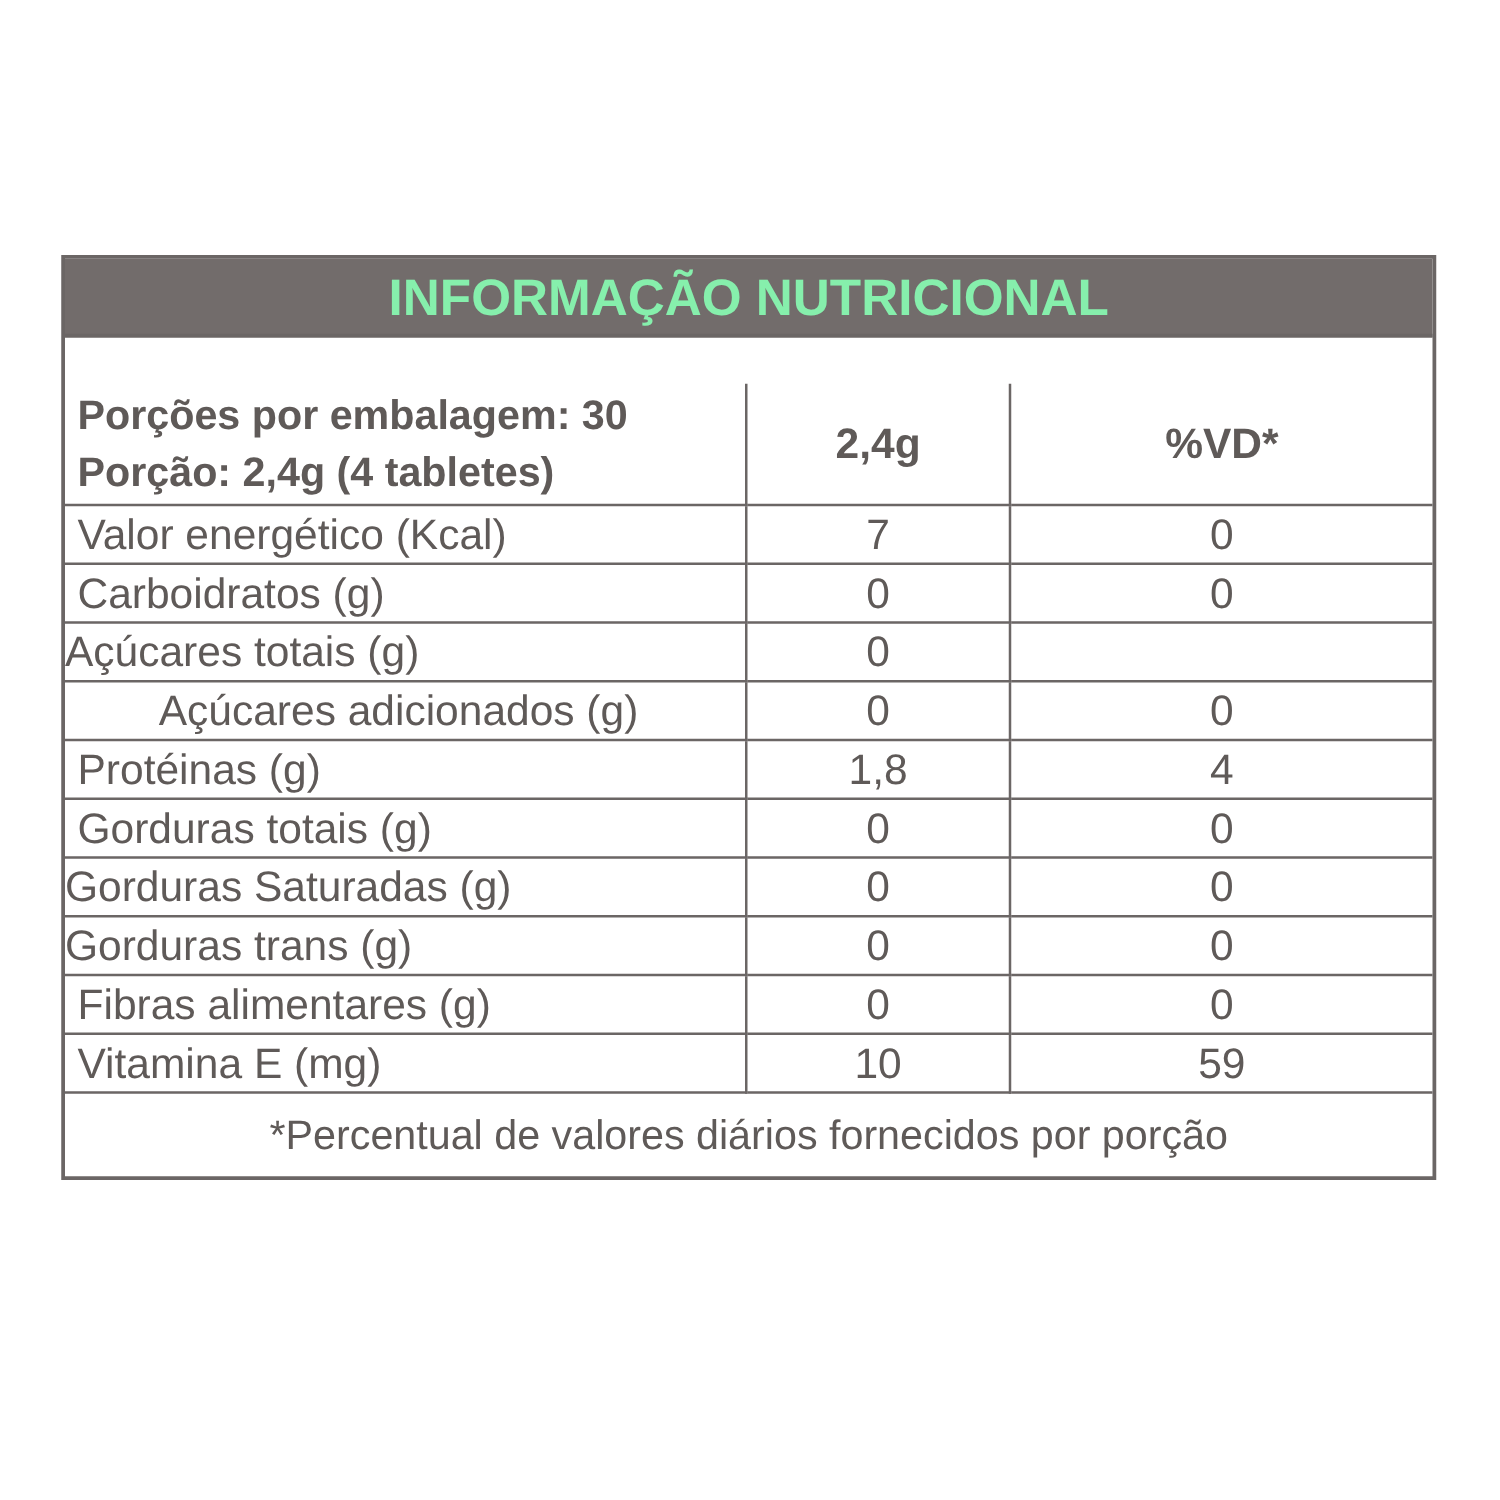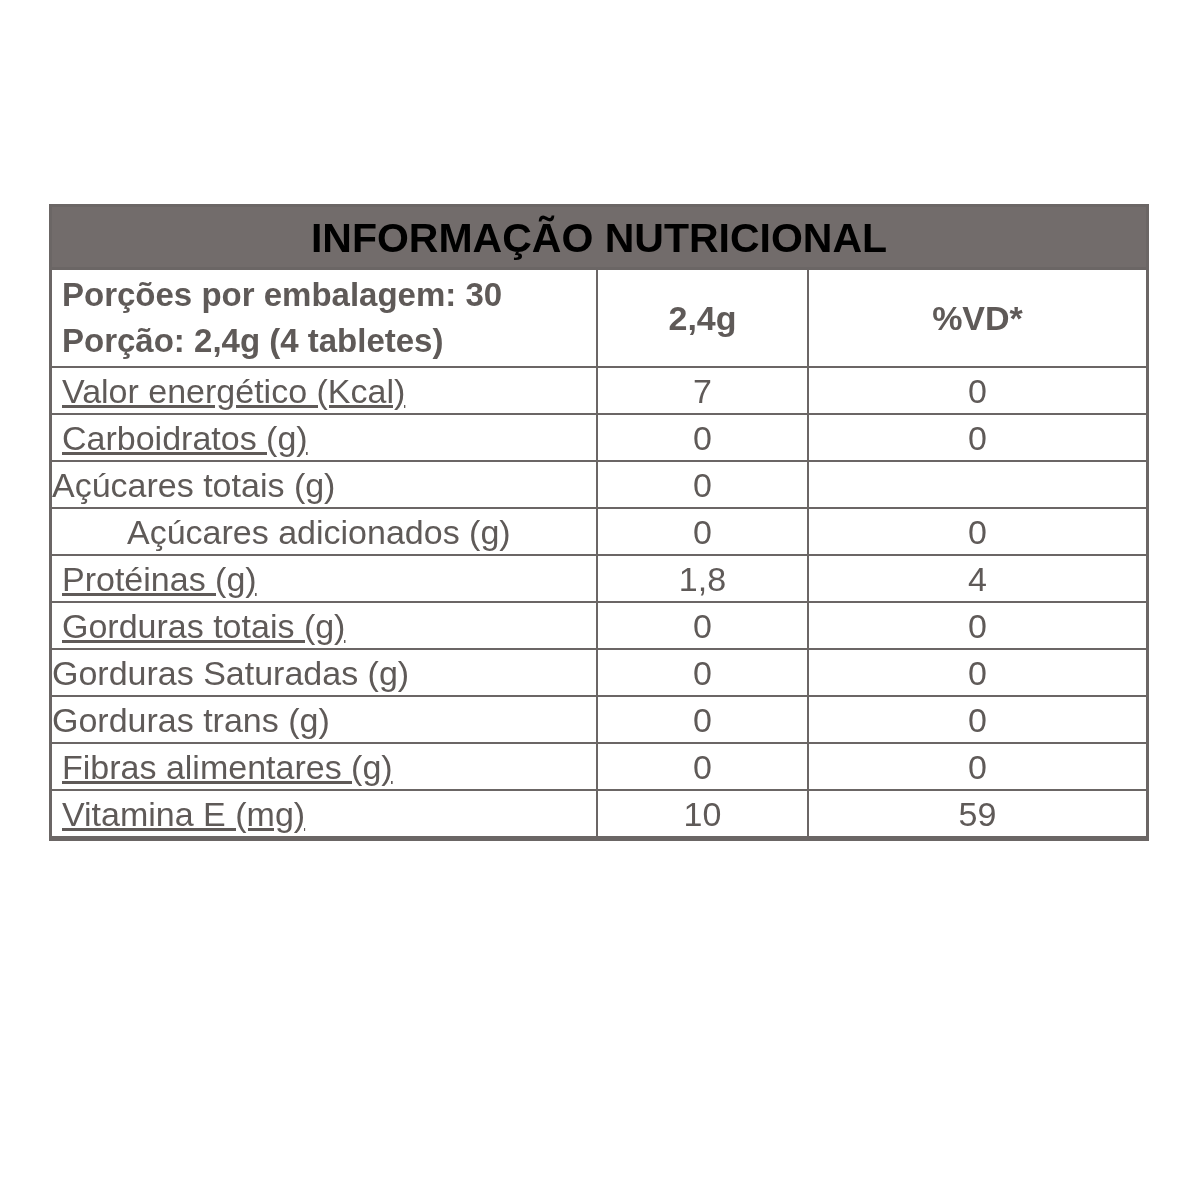--- a/index.html
+++ b/index.html
@@ -2,37 +2,37 @@
 <html><head>
 <meta charset="utf-8">
 <style>
   html, body { margin: 0; padding: 0; background: #ffffff; }
   body { width: 1200px; height: 1200px; position: relative; font-family: "Liberation Sans", sans-serif; color: #5f5a58; }
   .table-wrap {
     position: absolute; left: 49px; top: 204px; width: 1100px;
     border: 3px solid #6b6665; box-sizing: border-box;
   }
   .title-bar {
-    background: #726c6b; color: #000000; height: 60px; line-height: 62px;
+    background: #726c6b; color: #86efac; height: 60px; line-height: 62px;
     text-align: center; font-weight: bold; font-size: 41px; letter-spacing: 0px;
     border-bottom: 3px solid #6b6665;
   }
-  table { border-collapse: collapse; width: 100%; table-layout: fixed; }
+  table { border-collapse: collapse; width: 100%; table-layout: fixed; margin-top: 37px; }
   td { border: 2px solid #6b6665; padding: 0; font-size: 34px; color: #5f5a58; height: 45px; line-height: 44px; overflow: hidden; white-space: nowrap; }
   tr td:first-child { border-left: none; }
   tr td:last-child { border-right: none; }
   tr:first-child td { border-top: none; }
   col.c1 { width: 545px; }
   col.c2 { width: 211px; }
   col.c3 { width: auto; }
   .head-row td { height: 96px; font-weight: bold; }
   .head-label { padding-left: 10px !important; line-height: 46px; font-size: 33px; }
   .head-label div { white-space: nowrap; }
   .num { text-align: center; }
-  .lbl { padding-left: 10px; text-decoration: underline; }
+  .lbl { padding-left: 10px; }
   .ind1 { }
   .ind2 { padding-left: 75px; border-radius: 22px; }
   .footnote td { height: 66px; text-align: center; font-size: 33px; border-bottom: none; }
 </style>
 </head>
 <body>
 
 <div class="table-wrap">
   <div class="title-bar">INFORMAÇÃO NUTRICIONAL</div>
   <table>
@@ -93,15 +93,18 @@
     <tr>
       <td class="lbl">Fibras alimentares (g)</td>
       <td class="num">0</td>
       <td class="num">0</td>
     </tr>
     <tr>
       <td class="lbl">Vitamina E (mg)</td>
       <td class="num">10</td>
       <td class="num">59</td>
     </tr>
+    <tr class="footnote">
+      <td colspan="3">*Percentual de valores diários fornecidos por porção</td>
+    </tr>
   </tbody>
     </table>
 </div>
 
 </body></html>

